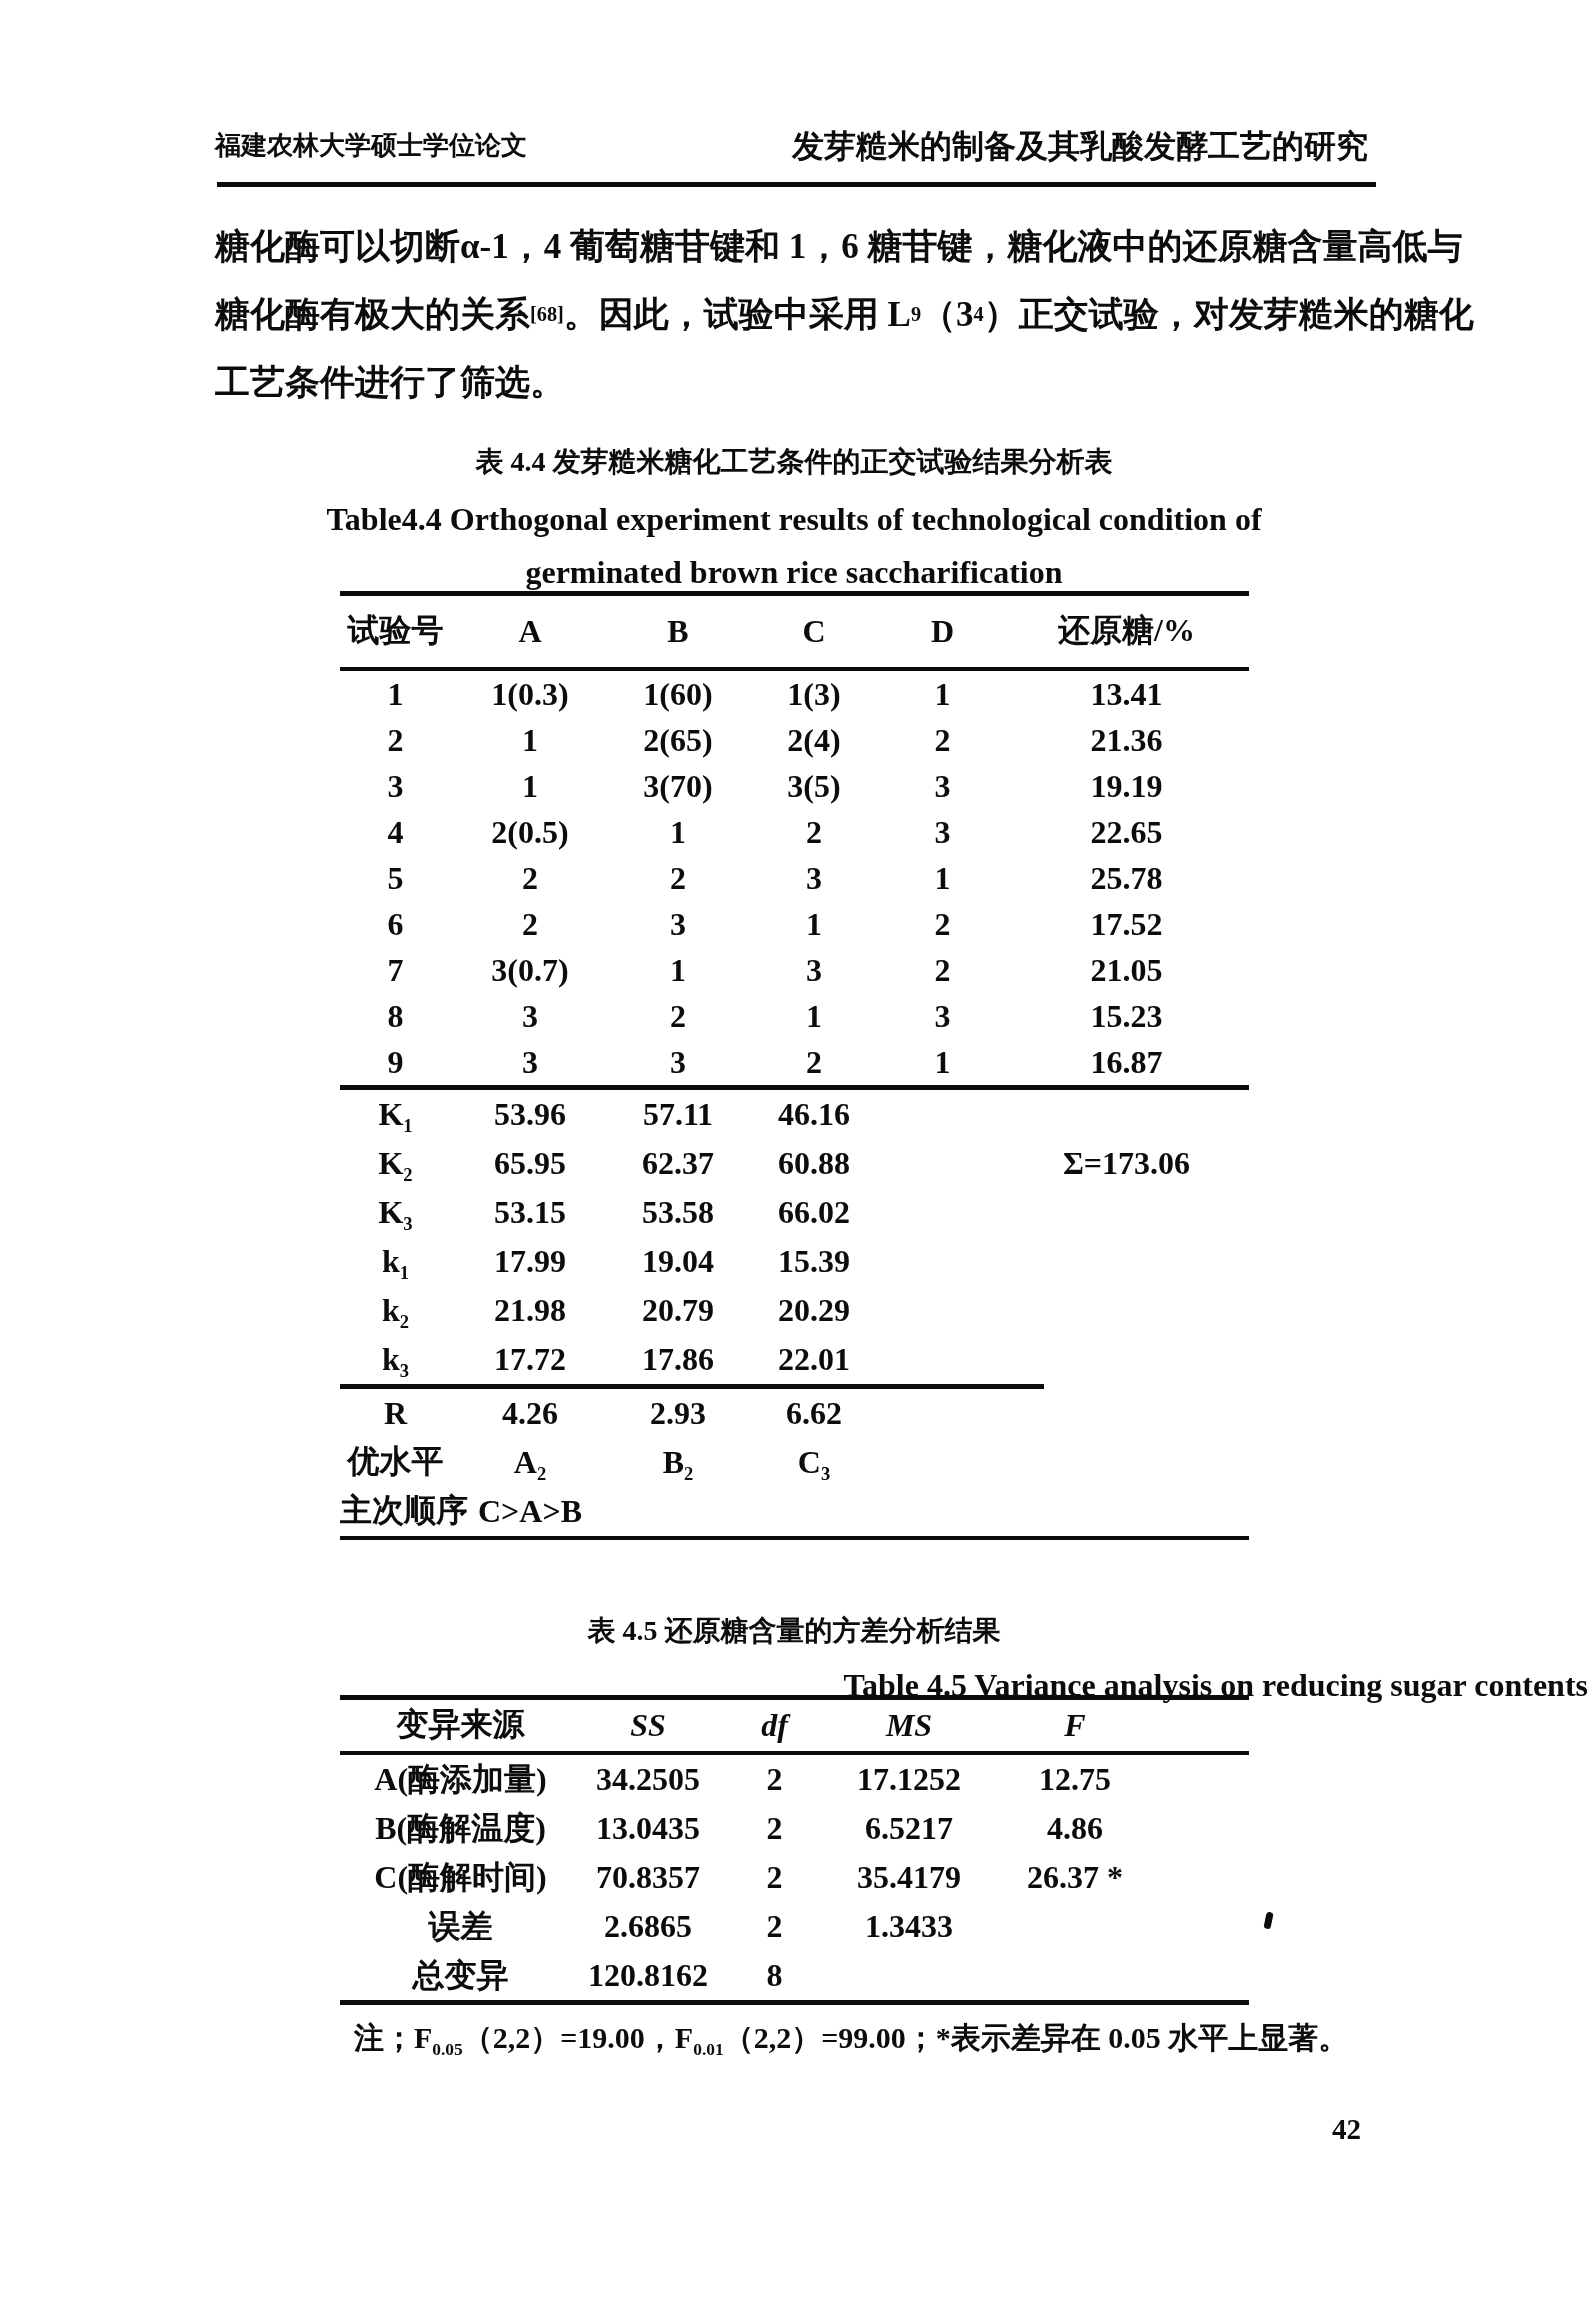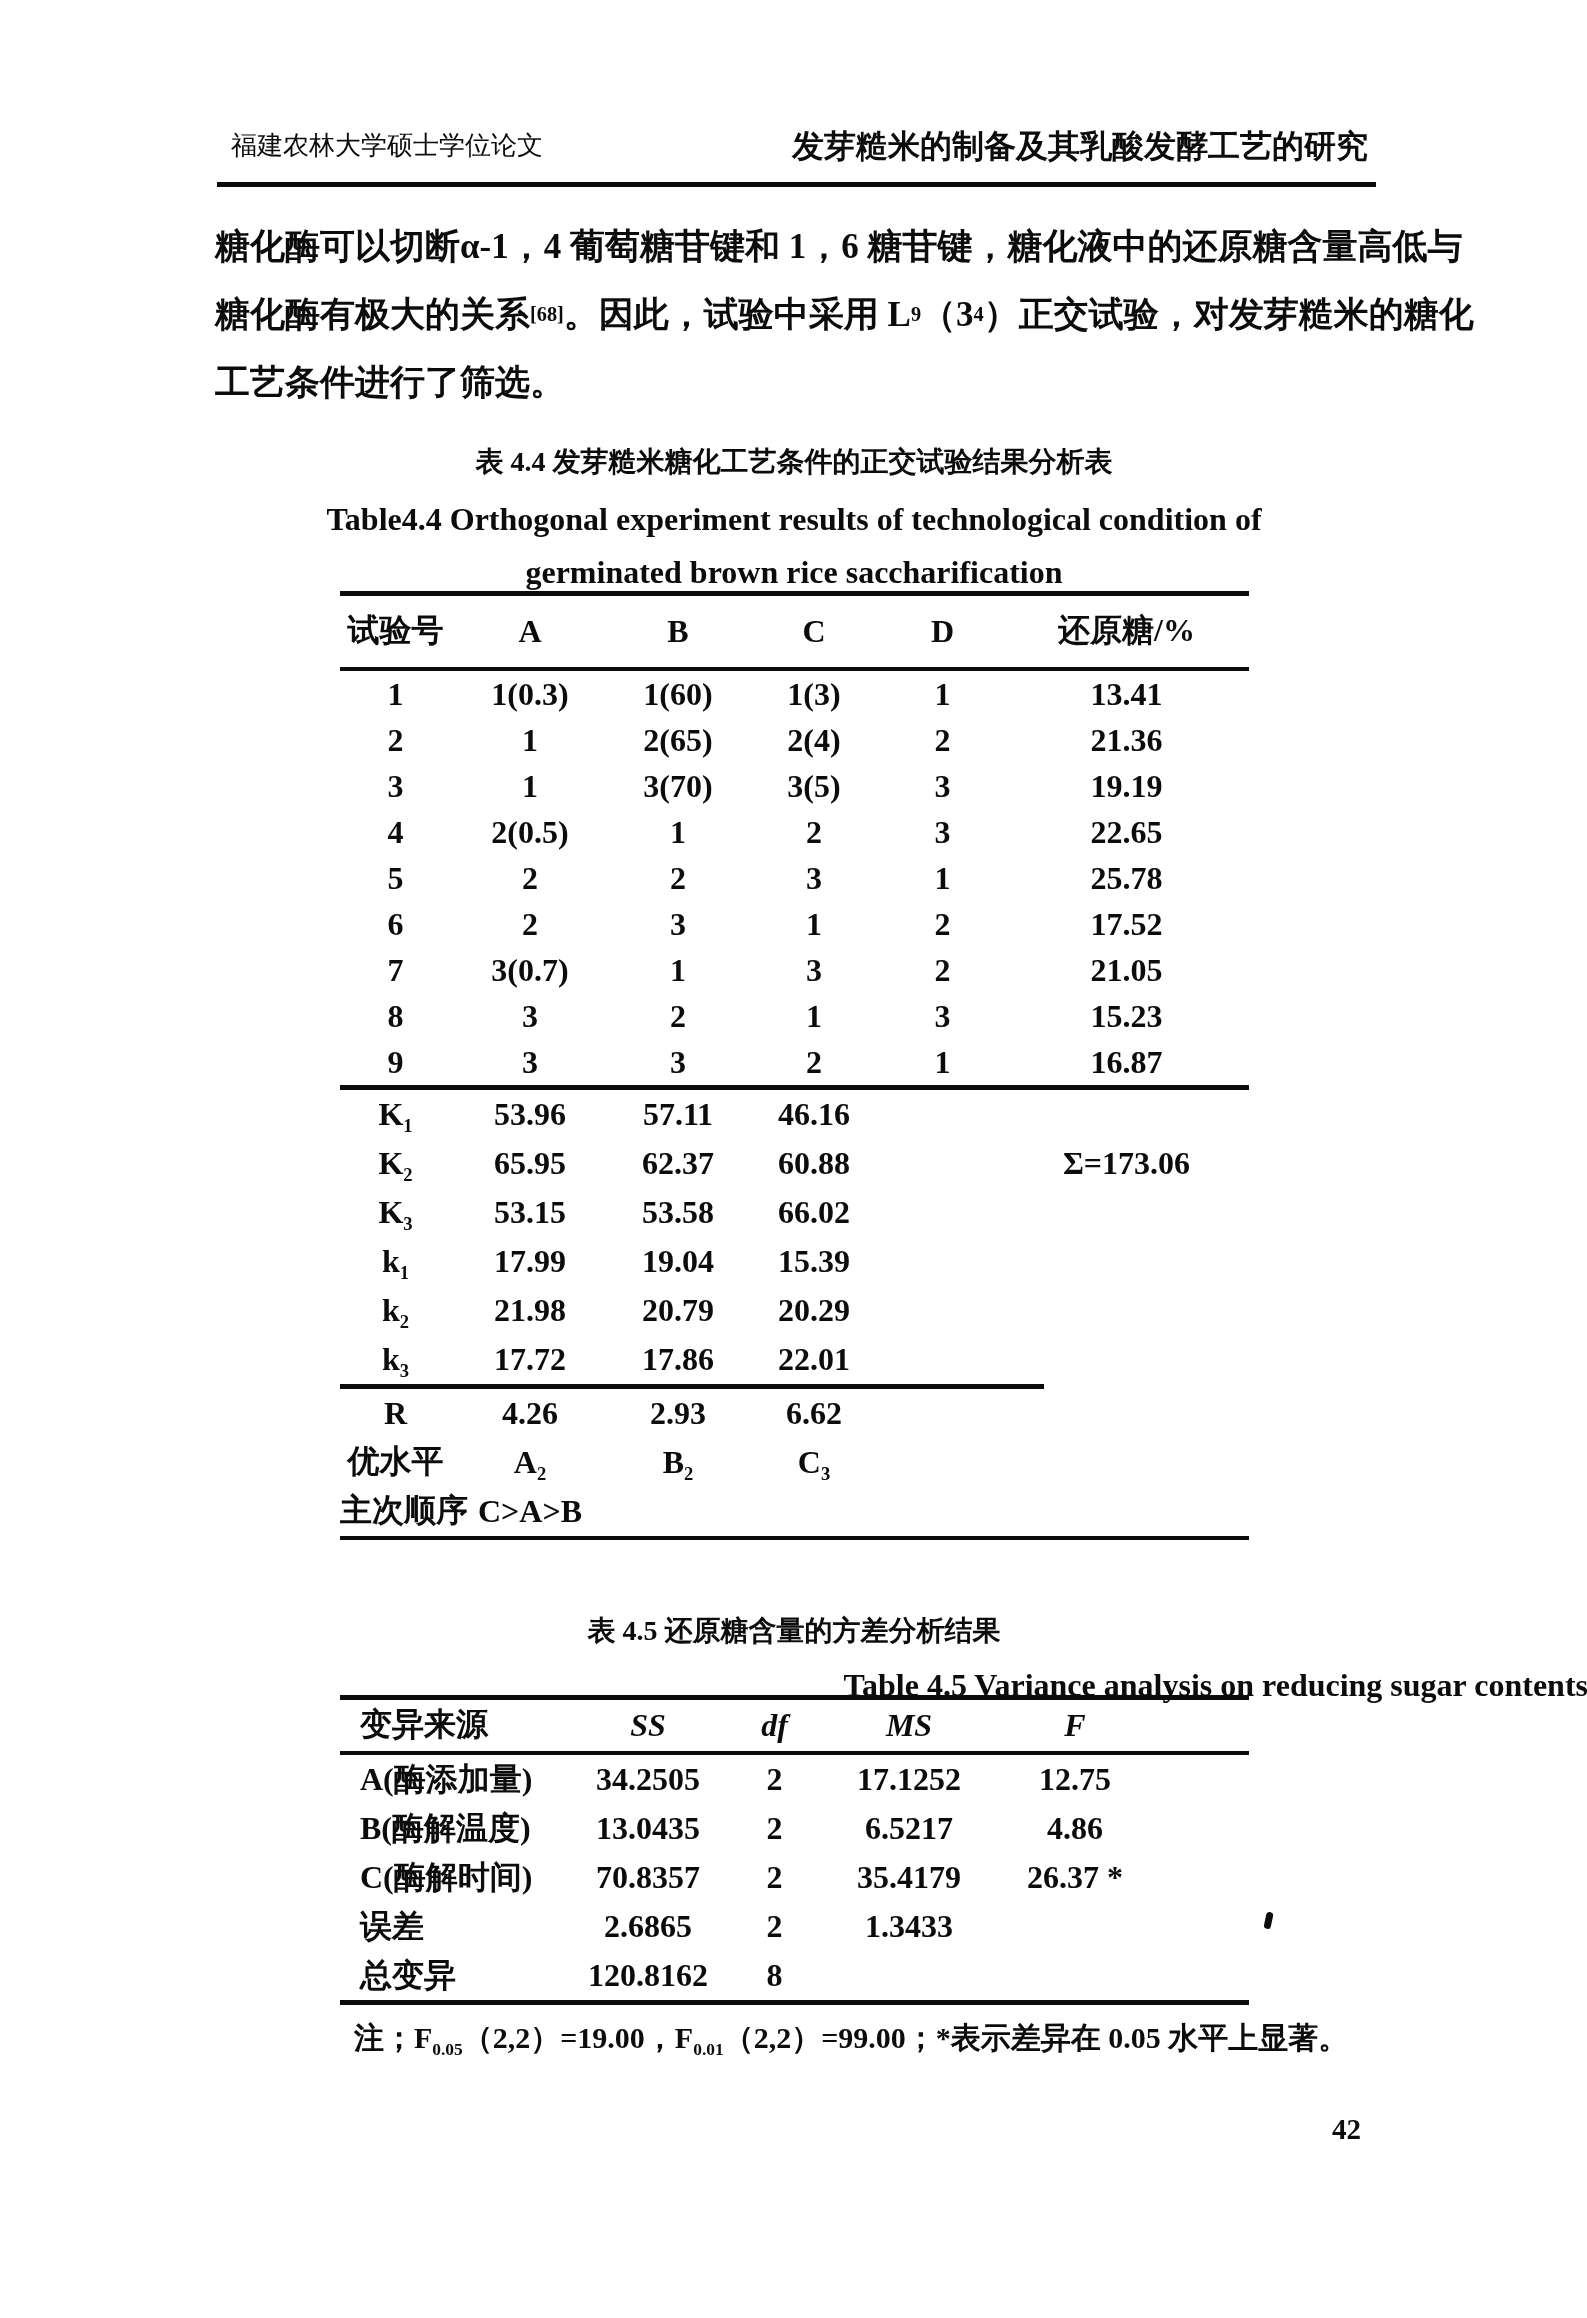--- a/index.html
+++ b/index.html
@@ -9,21 +9,21 @@
     margin:0 auto;
     background:#ffffff;
     color:#0c0c0c;
     font-family:"Liberation Serif","DejaVu Serif",serif;
     overflow:hidden;
   }
   sub{font-size:58%;vertical-align:sub;line-height:0;}
   sup{font-size:58%;vertical-align:super;line-height:0;}
 
   
-  .hdr-left{position:absolute;left:231px;top:128px;font-size:26px;font-weight:400;white-space:nowrap;}
+  .hdr-left{position:absolute;left:215px;top:128px;font-size:26px;font-weight:700;white-space:nowrap;}
   .hdr-right{position:absolute;right:220px;top:125px;font-size:32px;font-weight:700;white-space:nowrap;text-align:center;}
   .hdr-rule{position:absolute;left:217px;top:182px;width:1159px;height:4.7px;background:#0c0c0c;}
 
   
   .para{position:absolute;left:215px;top:212px;width:1178px;font-size:35px;font-weight:600;}
   .para-line{height:68px;display:flex;align-items:center;white-space:nowrap;}
 
   
   .title-zh{position:absolute;left:0;width:100%;text-align:center;font-size:28px;font-weight:700;white-space:nowrap;}
   .title-en{position:absolute;left:0;width:100%;text-align:center;font-size:32px;font-weight:600;white-space:nowrap;}
@@ -49,21 +49,21 @@
   .t45r{height:49px;}
   .hdr-row .cell{font-weight:700;}
   
   .t44 .trow > .cell:nth-child(1){width:111px;}
   .t44 .trow > .cell:nth-child(2){width:158px;}
   .t44 .trow > .cell:nth-child(3){width:138px;}
   .t44 .trow > .cell:nth-child(4){width:134px;}
   .t44 .trow > .cell:nth-child(5){width:123px;}
   .t44 .trow > .cell:nth-child(6){width:245px;}
   
-  .t45 .trow > .cell:nth-child(1){width:221px;text-align:left;padding-left:20px;box-sizing:border-box;}
+  .t45 .trow > .cell:nth-child(1){width:221px;text-align:center;padding-left:20px;box-sizing:border-box;}
   .t45 .trow > .cell:nth-child(2){width:174px;}
   .t45 .trow > .cell:nth-child(3){width:79px;}
   .t45 .trow > .cell:nth-child(4){width:190px;}
   .t45 .trow > .cell:nth-child(5){width:142px;}
   .t45 .trow > .cell:nth-child(6){width:103px;}
   .t45 .hdr-row .cell:nth-child(n+2){font-style:italic;}
 
   .note{position:absolute;left:354px;top:2018px;font-size:30px;font-weight:600;white-space:nowrap;}
   .speck{position:absolute;left:1265px;top:1912px;width:7.1px;height:17.4px;background:#0c0c0c;border-radius:3.2px;transform:rotate(12deg);}
   .pagenum{position:absolute;left:1332px;top:2113px;font-size:29px;font-weight:700;}

